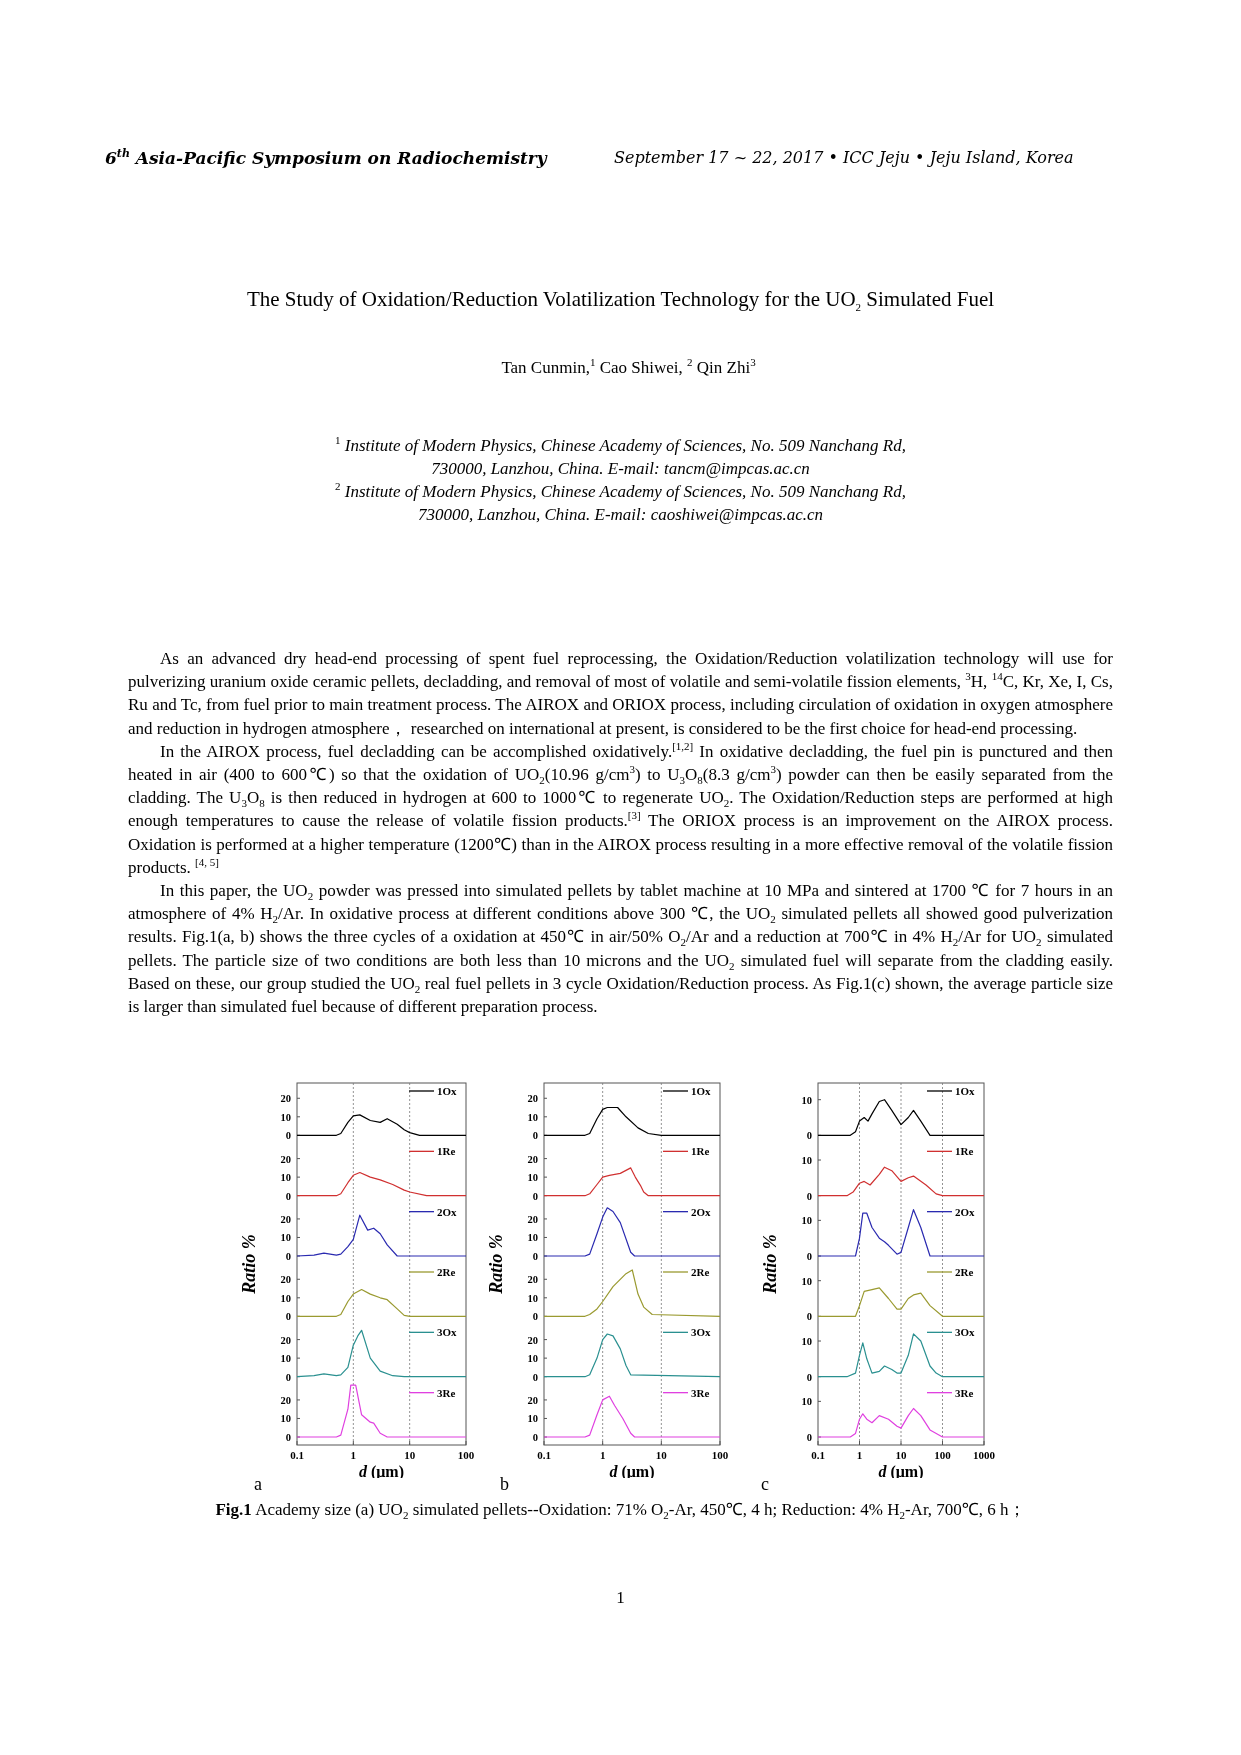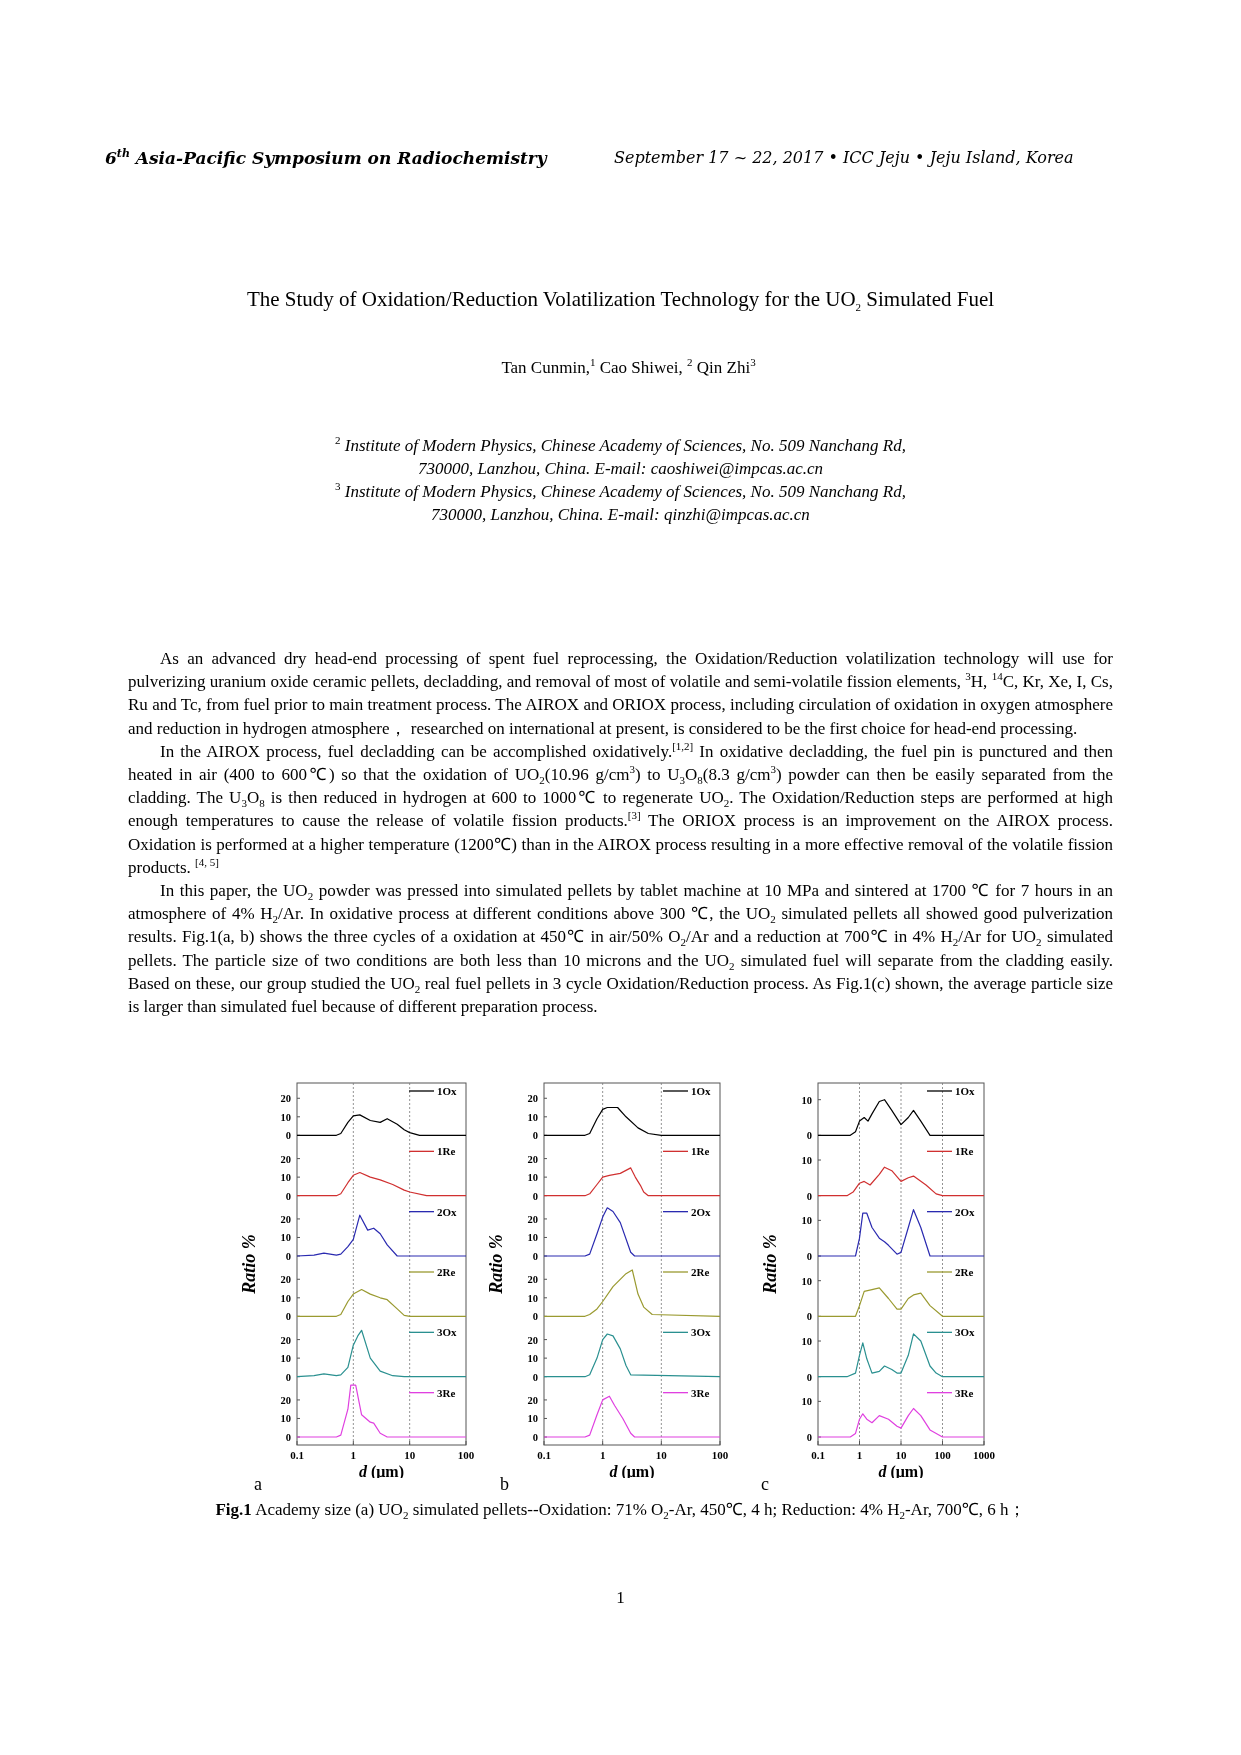--- a/index.html
+++ b/index.html
@@ -32,22 +32,22 @@
 
 <div class="abs title">
   <span>The Study of Oxidation/Reduction Volatilization Technology for the UO</span><sub>2</sub><span> Simulated Fuel</span>
 </div>
 
 <div class="abs authors">
   <span><span>Tan Cunmin,</span><sup>1</sup></span><span><span> Cao Shiwei, </span><sup>2</sup></span><span><span> Qin Zhi</span><sup>3</sup></span>
 </div>
 
 <div class="abs affil">
+  <div><sup>1</sup><span> Institute of Modern Physics, Chinese Academy of Sciences, No. 509 Nanchang Rd,</span><br><span>730000, Lanzhou, China. E-mail: tancm@impcas.ac.cn</span></div>
   <div><sup>2</sup><span> Institute of Modern Physics, Chinese Academy of Sciences, No. 509 Nanchang Rd,</span><br><span>730000, Lanzhou, China. E-mail: caoshiwei@impcas.ac.cn</span></div>
-  <div><sup>3</sup><span> Institute of Modern Physics, Chinese Academy of Sciences, No. 509 Nanchang Rd,</span><br><span>730000, Lanzhou, China. E-mail: qinzhi@impcas.ac.cn</span></div>
 </div>
 
 <div class="abs body">
   <p class="ind"><span>As an advanced dry head-end processing of spent fuel reprocessing, the Oxidation/Reduction volatilization technology will use for pulverizing uranium oxide ceramic pellets, decladding, and removal of most of volatile and semi-volatile fission elements, </span><sup>3</sup><span>H, </span><sup>14</sup><span>C, Kr, Xe, I, Cs, Ru and Tc, from fuel prior to main treatment process. The AIROX and ORIOX process, including circulation of oxidation in oxygen atmosphere and reduction in hydrogen atmosphere， researched on international at present, is considered to be the first choice for head-end processing.</span></p>
   <p class="ind"><span>In the AIROX process, fuel decladding can be accomplished oxidatively.</span><sup>[1,2]</sup><span> In oxidative decladding, the fuel pin is punctured and then heated in air (400 to 600℃) so that the oxidation of UO</span><sub>2</sub><span>(10.96 g/cm</span><sup>3</sup><span>) to U</span><sub>3</sub><span>O</span><sub>8</sub><span>(8.3 g/cm</span><sup>3</sup><span>) powder can then be easily separated from the cladding. The U</span><sub>3</sub><span>O</span><sub>8</sub><span> is then reduced in hydrogen at 600 to 1000℃ to regenerate UO</span><sub>2</sub><span>. The Oxidation/Reduction steps are performed at high enough temperatures to cause the release of volatile fission products.</span><sup>[3]</sup><span> The ORIOX process is an improvement on the AIROX process. Oxidation is performed at a higher temperature (1200℃) than in the AIROX process resulting in a more effective removal of the volatile fission products. </span><sup>[4, 5]</sup></p>
   <p class="ind"><span>In this paper, the UO</span><sub>2</sub><span> powder was pressed into simulated pellets by tablet machine at 10 MPa and sintered at 1700 ℃ for 7 hours in an atmosphere of 4% H</span><sub>2</sub><span>/Ar. In oxidative process at different conditions above 300 ℃, the UO</span><sub>2</sub><span> simulated pellets all showed good pulverization results. Fig.1(a, b) shows the three cycles of a oxidation at 450℃ in air/50% O</span><sub>2</sub><span>/Ar and a reduction at 700℃ in 4% H</span><sub>2</sub><span>/Ar for UO</span><sub>2</sub><span> simulated pellets. The particle size of two conditions are both less than 10 microns and the UO</span><sub>2</sub><span> simulated fuel will separate from the cladding easily. Based on these, our group studied the UO</span><sub>2</sub><span> real fuel pellets in 3 cycle Oxidation/Reduction process. As Fig.1(c) shown, the average particle size is larger than simulated fuel because of different preparation process.</span></p>
 </div>
 
 <div class="abs chart" style="left:240px; top:1078px;">
   <svg id="chart-0" width="250" height="400">

